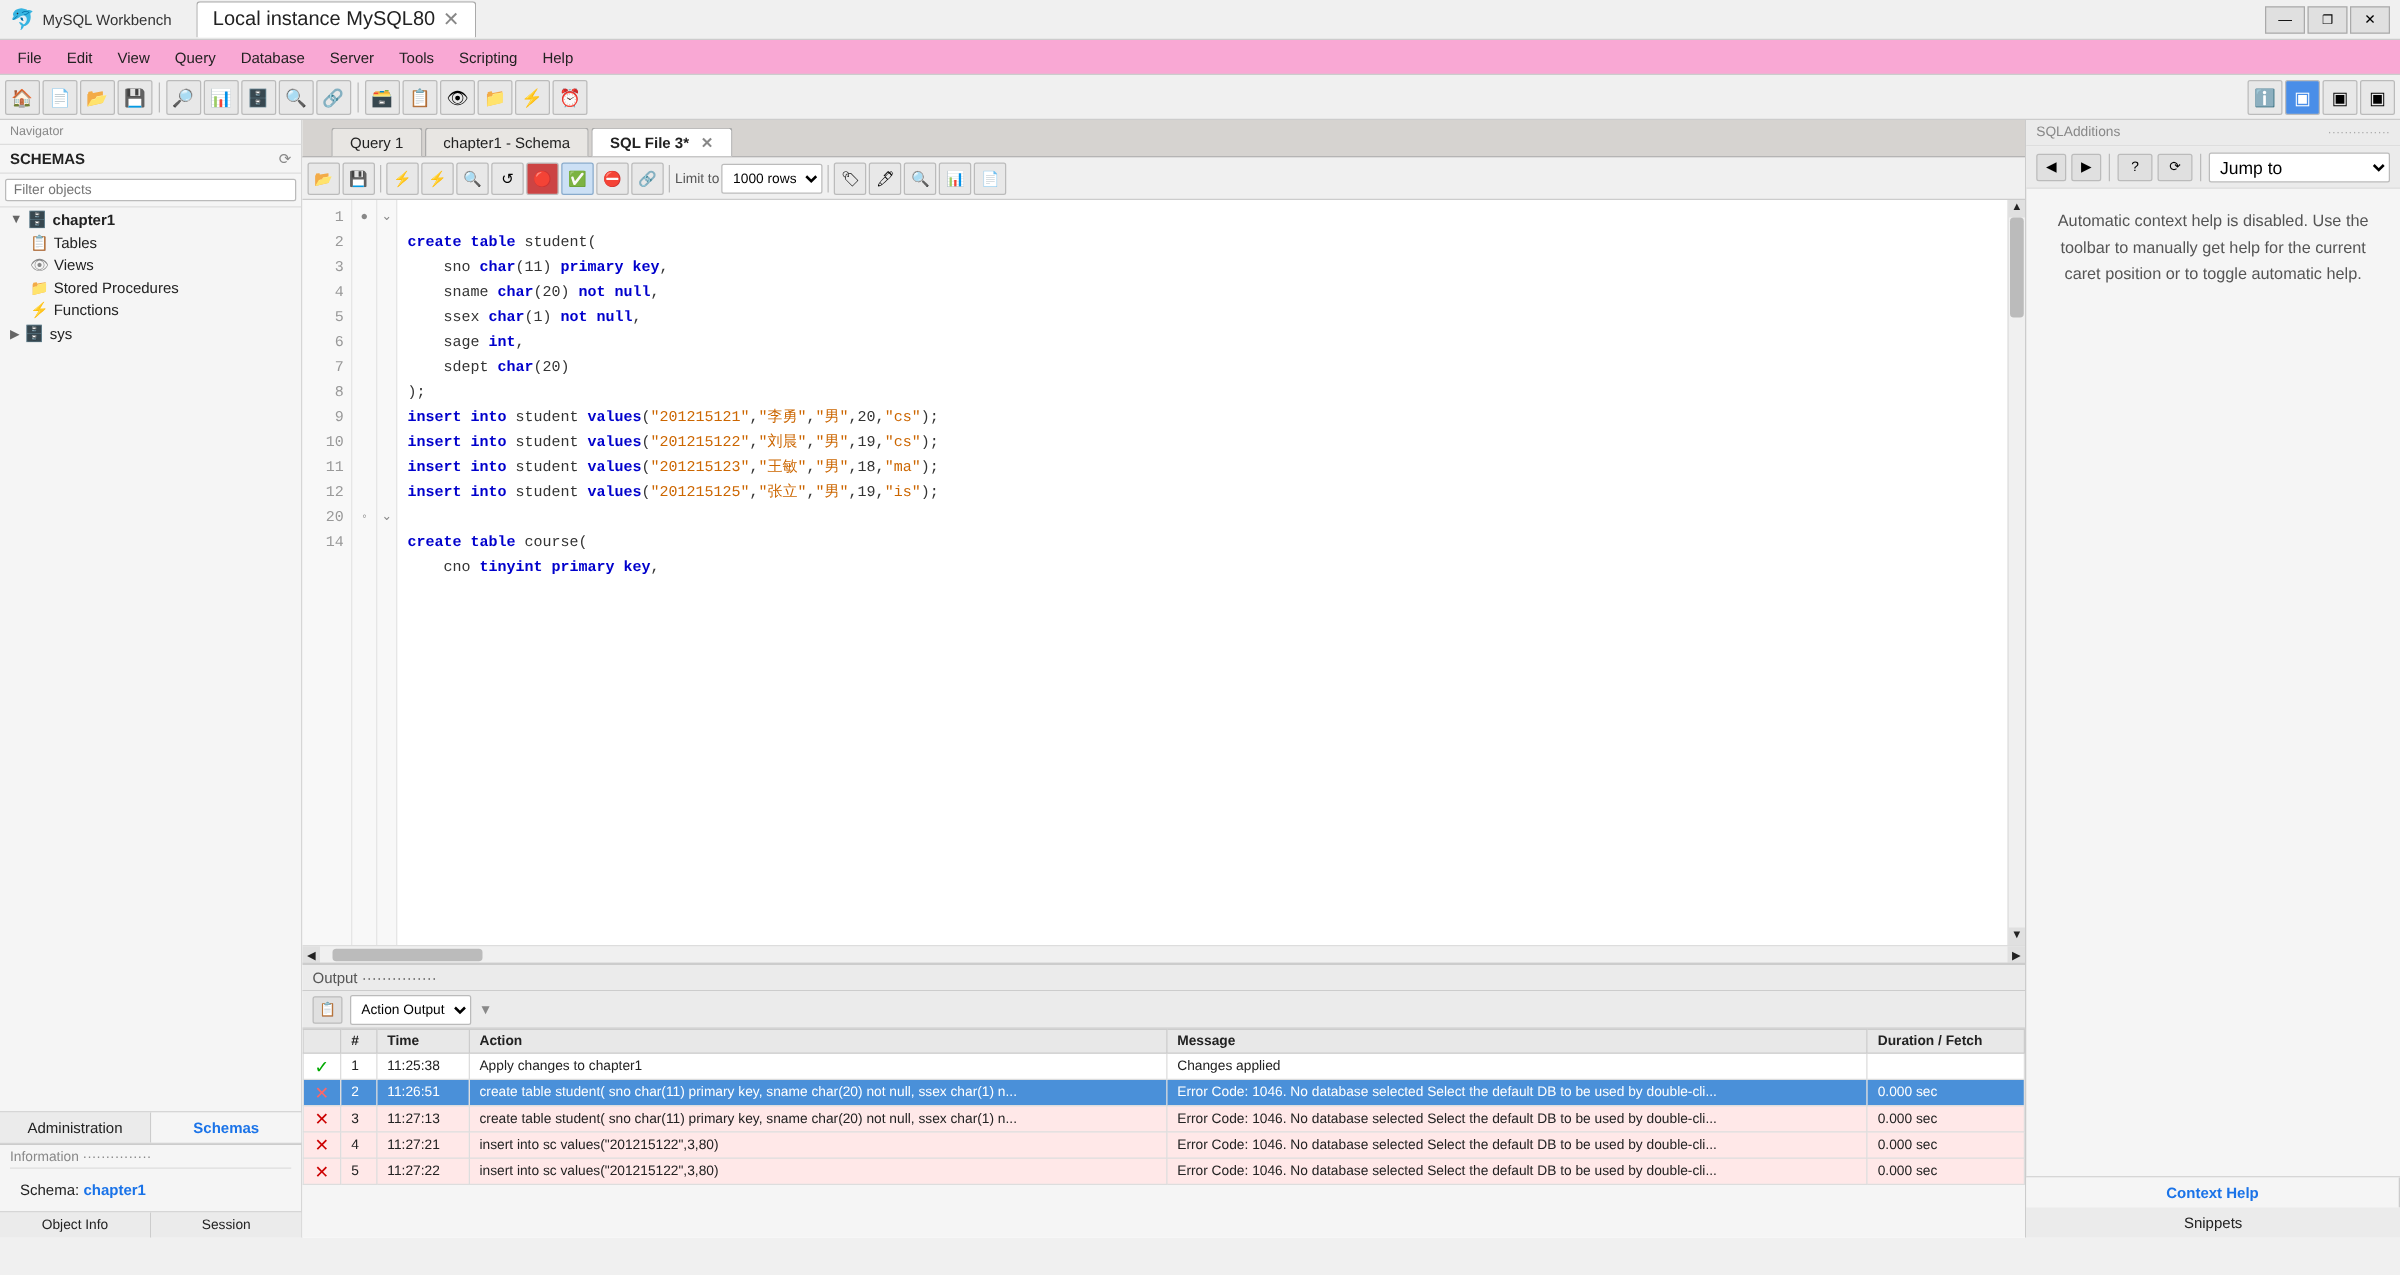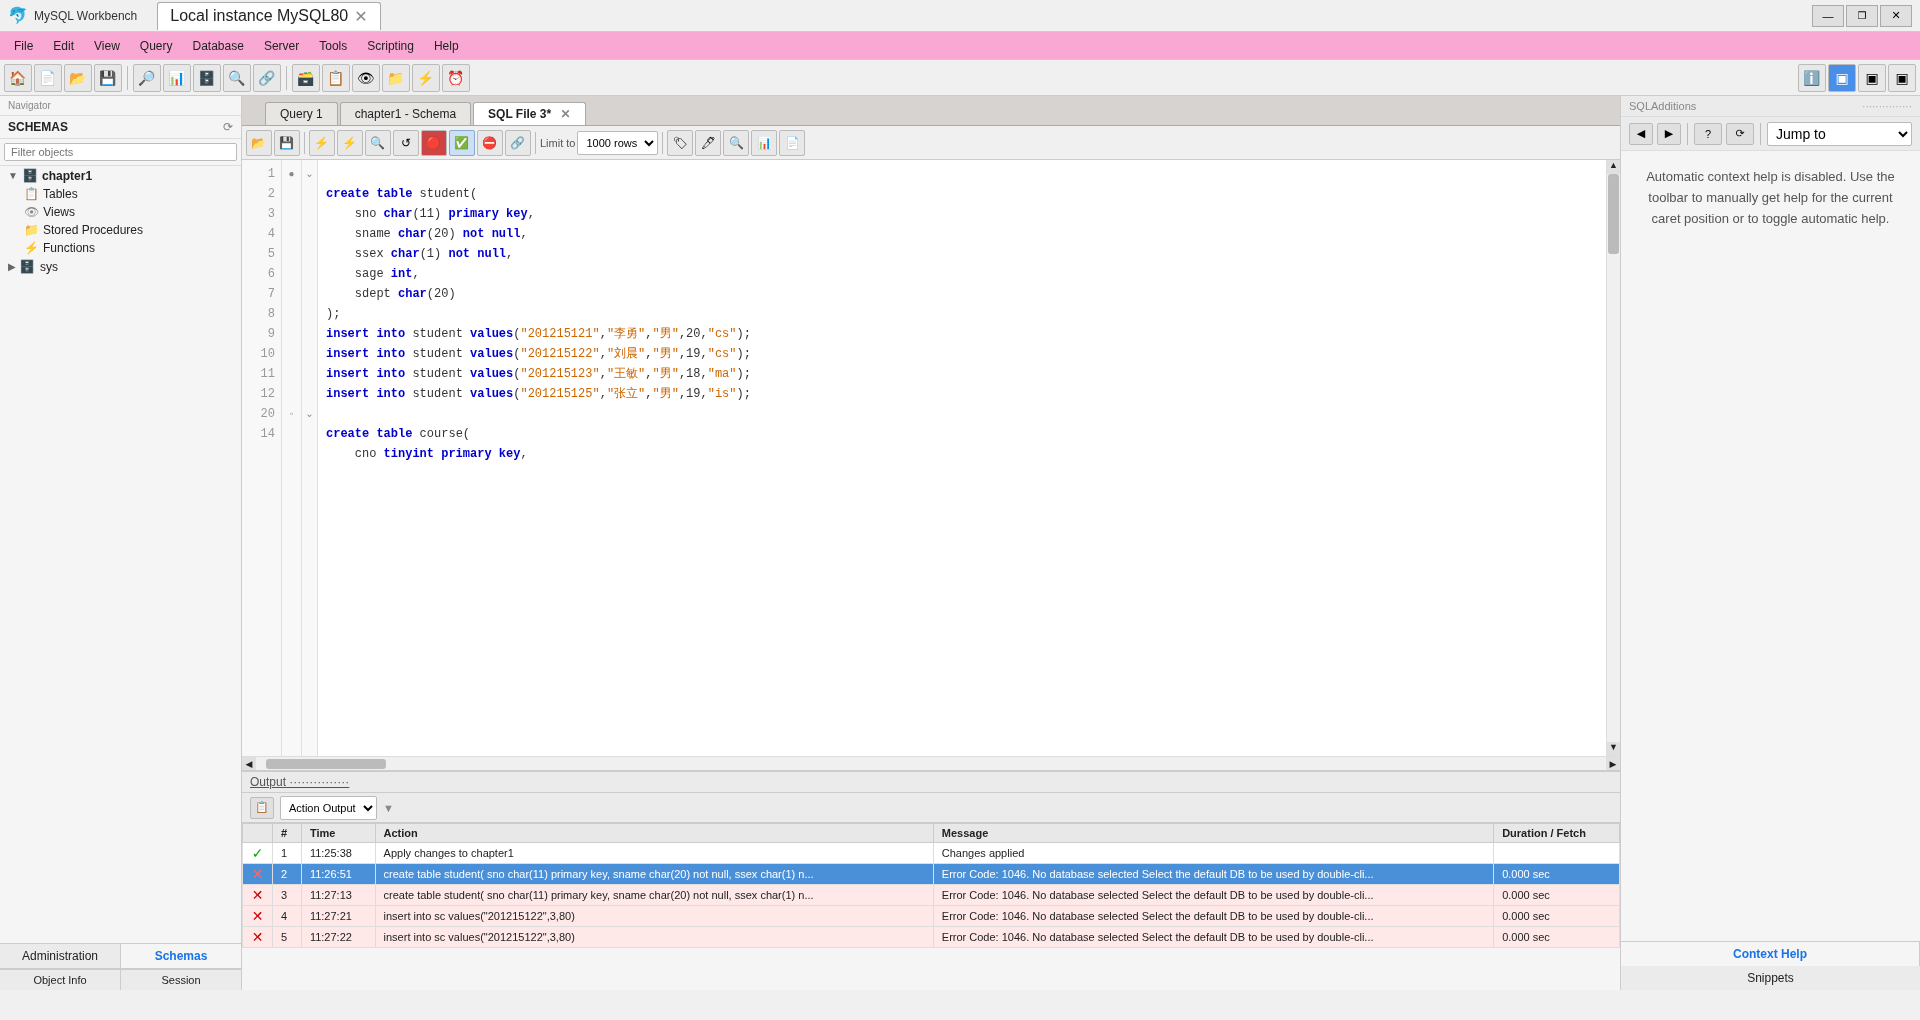--- a/index.html
+++ b/index.html
@@ -56,21 +56,21 @@
     .q-sep { width: 1px; height: 22px; background: #bbb; margin: 0 2px; }
     .limit-select { height: 24px; font-size: 11px; border: 1px solid #bbb; background: #fff; padding: 0 4px; border-radius: 2px; }
     #editor-area { flex: 1; overflow: hidden; display: flex; }
     #line-numbers { width: 40px; background: #f8f8f8; border-right: 1px solid #e0e0e0; padding-top: 4px; text-align: right; font-family: 'Courier New', monospace; font-size: 12px; color: #999; line-height: 20px; padding-right: 6px; overflow: hidden; }
     #code-editor { flex: 1; padding: 4px 8px; font-family: 'Courier New', monospace; font-size: 12px; line-height: 20px; overflow-y: auto; background: #fff; color: #333; white-space: pre; }
     .kw { color: #0000cc; font-weight: bold; }
     .str { color: #cc6600; }
 
     
     #output-area { height: 220px; border-top: 2px solid #ccc; display: flex; flex-direction: column; background: #f5f5f5; }
-    #output-header { padding: 3px 8px; font-size: 12px; color: #555; border-bottom: 1px solid #ccc; background: #ebebeb; text-decoration: underline; }
+    #output-header { padding: 3px 8px; font-size: 12px; color: #555; border-bottom: 1px solid #ccc; background: #ebebeb; }
     #output-toolbar { height: 30px; background: #ebebeb; border-bottom: 1px solid #ccc; display: flex; align-items: center; padding: 0 8px; gap: 6px; }
     .output-select { height: 24px; font-size: 11px; border: 1px solid #bbb; background: #fff; padding: 0 4px; border-radius: 2px; }
     #output-table { flex: 1; overflow-y: auto; }
     #output-table table { width: 100%; border-collapse: collapse; font-size: 11px; }
     #output-table th { background: #e8e8e8; border: 1px solid #ccc; padding: 3px 8px; text-align: left; font-weight: bold; white-space: nowrap; }
     #output-table td { border: 1px solid #ddd; padding: 2px 8px; white-space: nowrap; }
     .row-ok { background: #fff; }
     .row-err { background: #ffe8e8; }
     .row-err-selected { background: #4a90d9; color: #fff; }
     .status-ok { color: #00aa00; font-size: 14px; }
@@ -190,20 +190,27 @@
       <div class="tree-item" style="padding-left:8px;">
         <span style="color:#666; font-size:10px;">▶</span>
         <span style="color:#f5a623; font-size:13px;">🗄️</span>
         <span>sys</span>
       </div>
     </div>
 
     <div id="sidebar-tabs">
       <div class="sidebar-tab">Administration</div>
       <div class="sidebar-tab active">Schemas</div>
+    </div>
+    <div id="info-section">
+      <div id="info-header">Information ···············</div>
+      <div id="schema-info">
+        <span>Schema: </span>
+        <span class="schema-label">chapter1</span>
+      </div>
     </div>
     <div id="object-tabs">
       <div class="obj-tab">Object Info</div>
       <div class="obj-tab">Session</div>
     </div>
   </div>
 
   <div id="content">
 
     <div id="tabbar">

